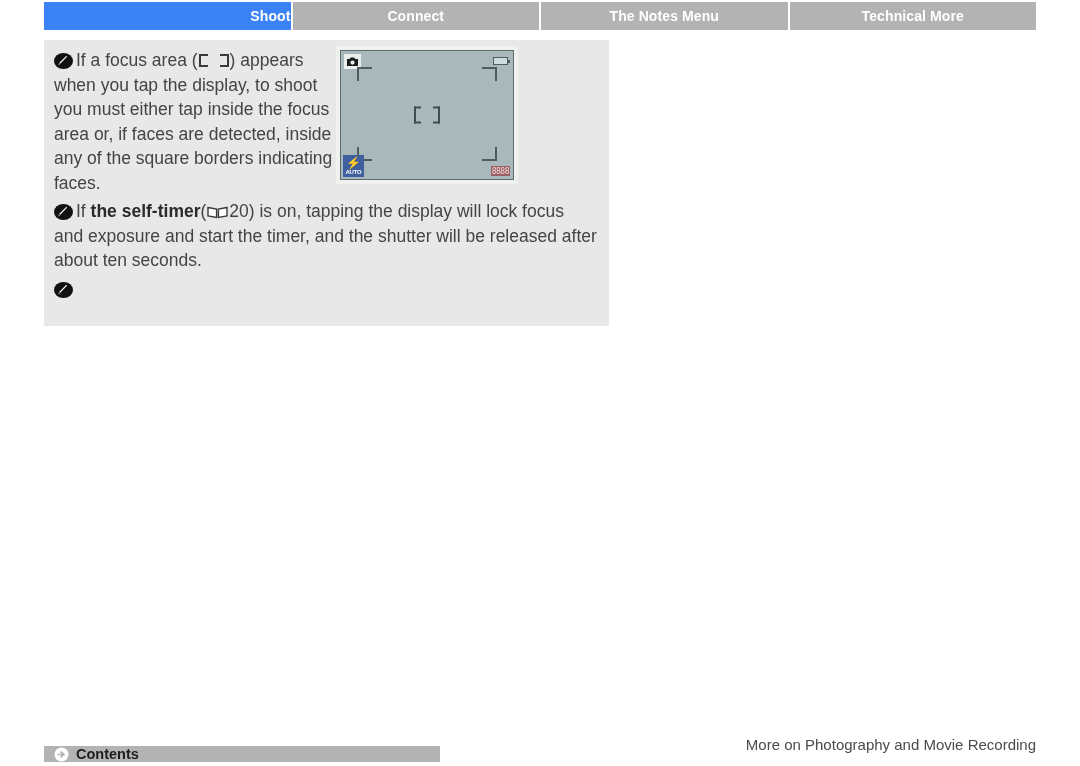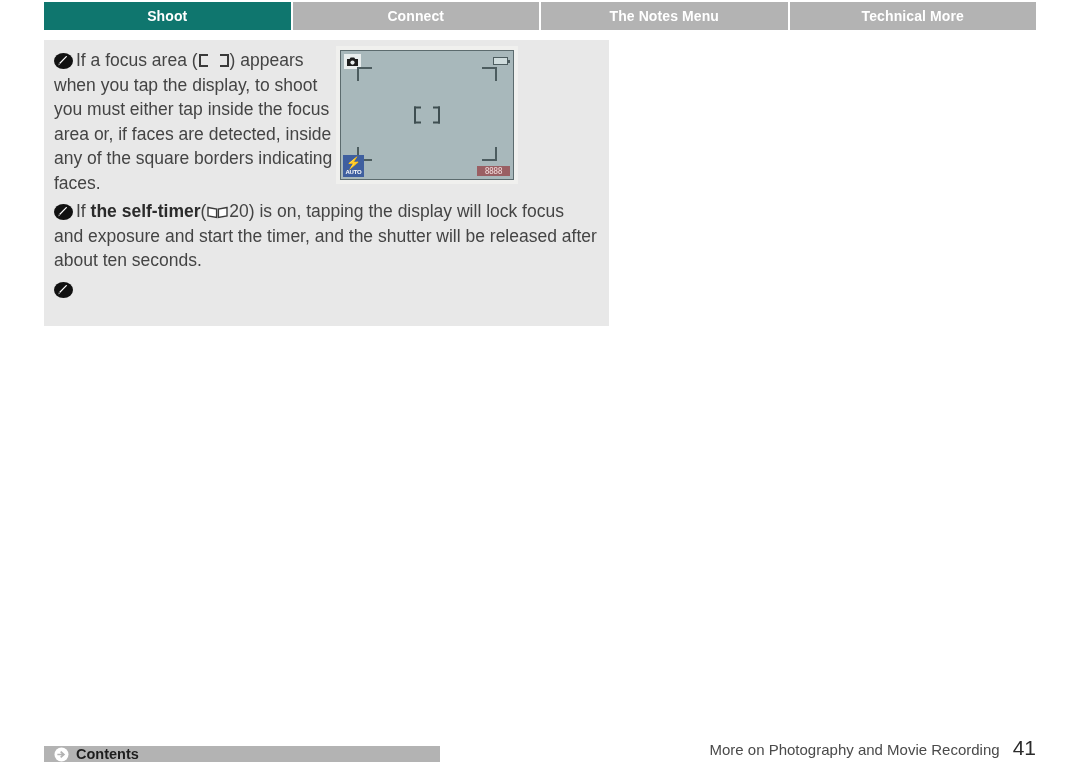--- a/index.html
+++ b/index.html
@@ -34,22 +34,23 @@
     font-size: 14px;
     letter-spacing: 0.1px;
     display: flex;
     align-items: center;
     justify-content: center;
     height: 28px;
     box-sizing: border-box;
     user-select: none;
   }
   .tab.active {
-    background: #0f766e;
+    background: #3b82f6;
     color: #ffffff;
+    justify-content: flex-end;
   }
 
   
   .note-panel {
     position: absolute;
     left: 44px;
     top: 40px;
     width: 565px;
     height: 286px;
     background: #e8e8e8;
@@ -205,21 +206,21 @@
     line-height: 1;
   }
   .flash-bolt { font-size: 12px; }
   .flash-auto { font-size: 6px; font-weight: bold; letter-spacing: -0.2px; }
 
   .frame-counter {
     position: absolute;
     right: 3px;
     bottom: 3px;
     height: 10px;
-    padding: 0 8px;
+    padding: 0 1px;
     background: #9a5f63;
     color: #f2dada;
     font-size: 8px;
     font-family: "DejaVu Sans Mono", monospace;
     letter-spacing: -0.5px;
     display: flex;
     align-items: center;
   }
 
   
@@ -253,20 +254,21 @@
   .arrow-icon svg { display: block; }
 
   .footer-right {
     position: absolute;
     right: 44px;
     bottom: 4px;
     height: 26px;
     display: flex;
     align-items: baseline;
     gap: 13px;
+    flex-direction: column;
   }
   .footer-section {
     font-size: 15px;
     color: #4a4a4a;
   }
   .page-number {
     font-size: 21px;
     color: #2b2b2b;
   }
 </style>

